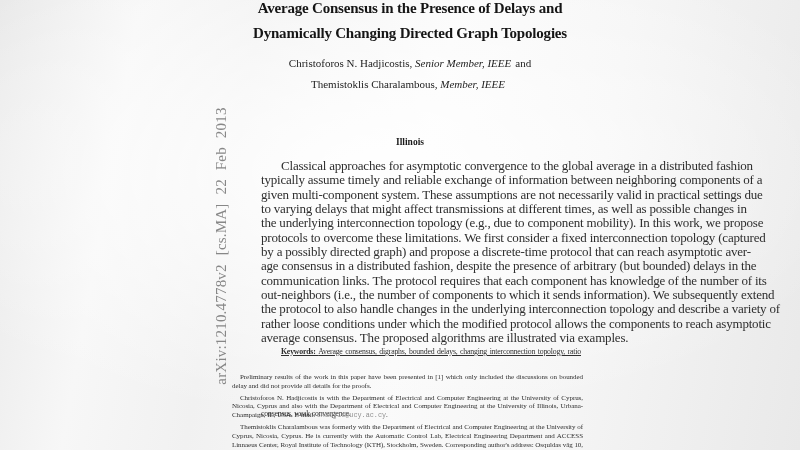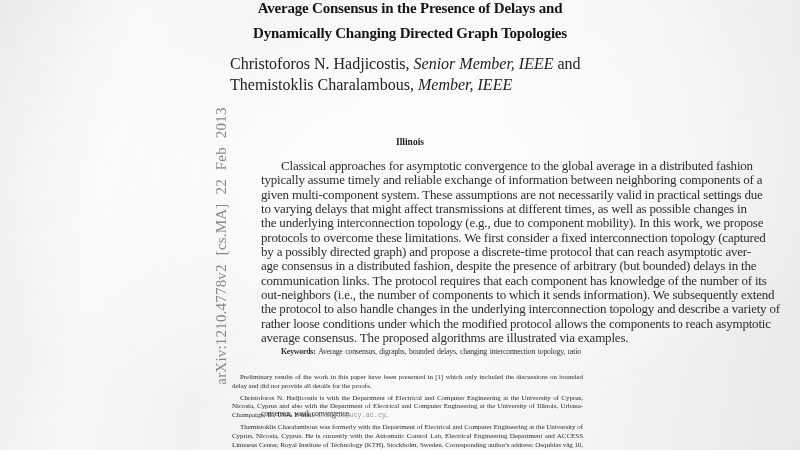--- a/index.html
+++ b/index.html
@@ -31,21 +31,22 @@
     text-align: center;
     font-weight: bold;
     font-size: 15px;
     line-height: 25px;
     letter-spacing: -0.2px;
     color: #151515;
   }
 
   .authors-block {
     position: absolute; top: 53px; left: 230px; width: 360px;
-    font-size: 16px;
+    text-align: center;
+    font-size: 11px;
     line-height: 21px;
     color: #222;
   }
   .authors-block .role { font-style: italic; }
   .authors-block .suffix { margin-left: 4px; }
 
   .abstract-heading {
     position: absolute; top: 137px; left: 230px; width: 360px;
     text-align: center;
     font-weight: bold;
@@ -76,21 +77,21 @@
     letter-spacing: -0.2px;
     color: #2e2e2e;
   }
   .keywords-block .kline {
     line-height: 14.35px;
     height: 14.35px;
     text-align: justify;
     text-align-last: justify;
     white-space: nowrap;
   }
-  .keywords-block .kline.first { padding-left: 20px; }
+  .keywords-block .kline.first { padding-left: 20px; text-decoration: underline; }
   .keywords-block .kline.last { text-align-last: left; margin-top: 48px; }
   .keywords-block .kw-label { font-weight: bold; }
 
   .footnotes {
     position: absolute; top: 373px; left: 232px; width: 351px;
     font-size: 7px;
     line-height: 8.8px;
     letter-spacing: -0.05px;
     text-align: justify;
     color: #2e2e2e;

